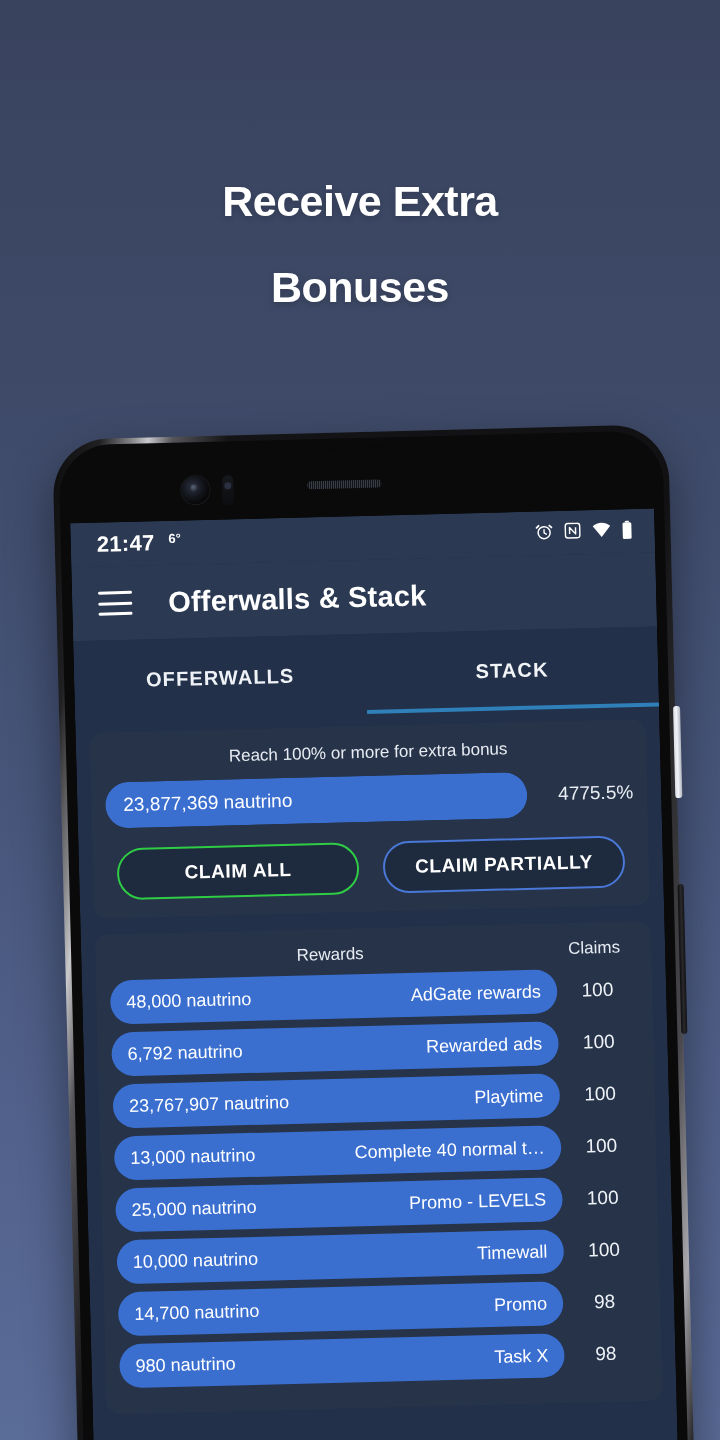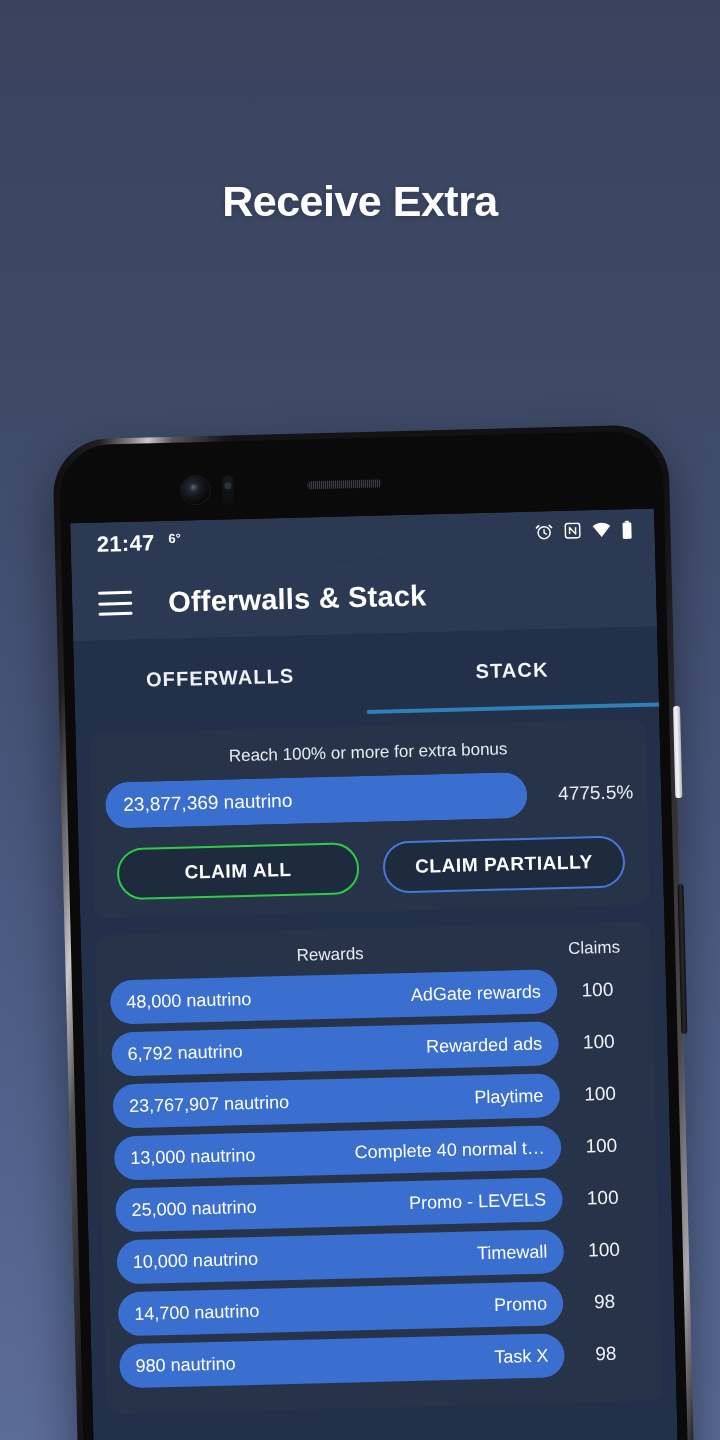--- a/index.html
+++ b/index.html
@@ -119,20 +119,21 @@
   .btn-power{ position:absolute; right:-5px; top:282px; width:7px; height:92px; border-radius:3px;
         background:linear-gradient(90deg,#d8dce4,#f2f4f8 45%,#aeb3bd); z-index:9;}
   .btn-vol{ position:absolute; right:-4px; top:460px; width:6px; height:150px; border-radius:3px;
         background:linear-gradient(90deg,#0d0d0f,#2a2a2d 50%,#111113); z-index:9;}
 </style>
 </head>
 <body>
 
 <div class="headline">
   <span>Receive Extra</span>
+  <span class="l2">Bonuses</span>
 </div>
 
 <div class="phone-wrap">
   <div class="phone-body"></div>
   <div class="phone-inner-ring"></div>
 
   <div class="btn-power"></div>
   <div class="btn-vol"></div>
 
   <div class="screen">

